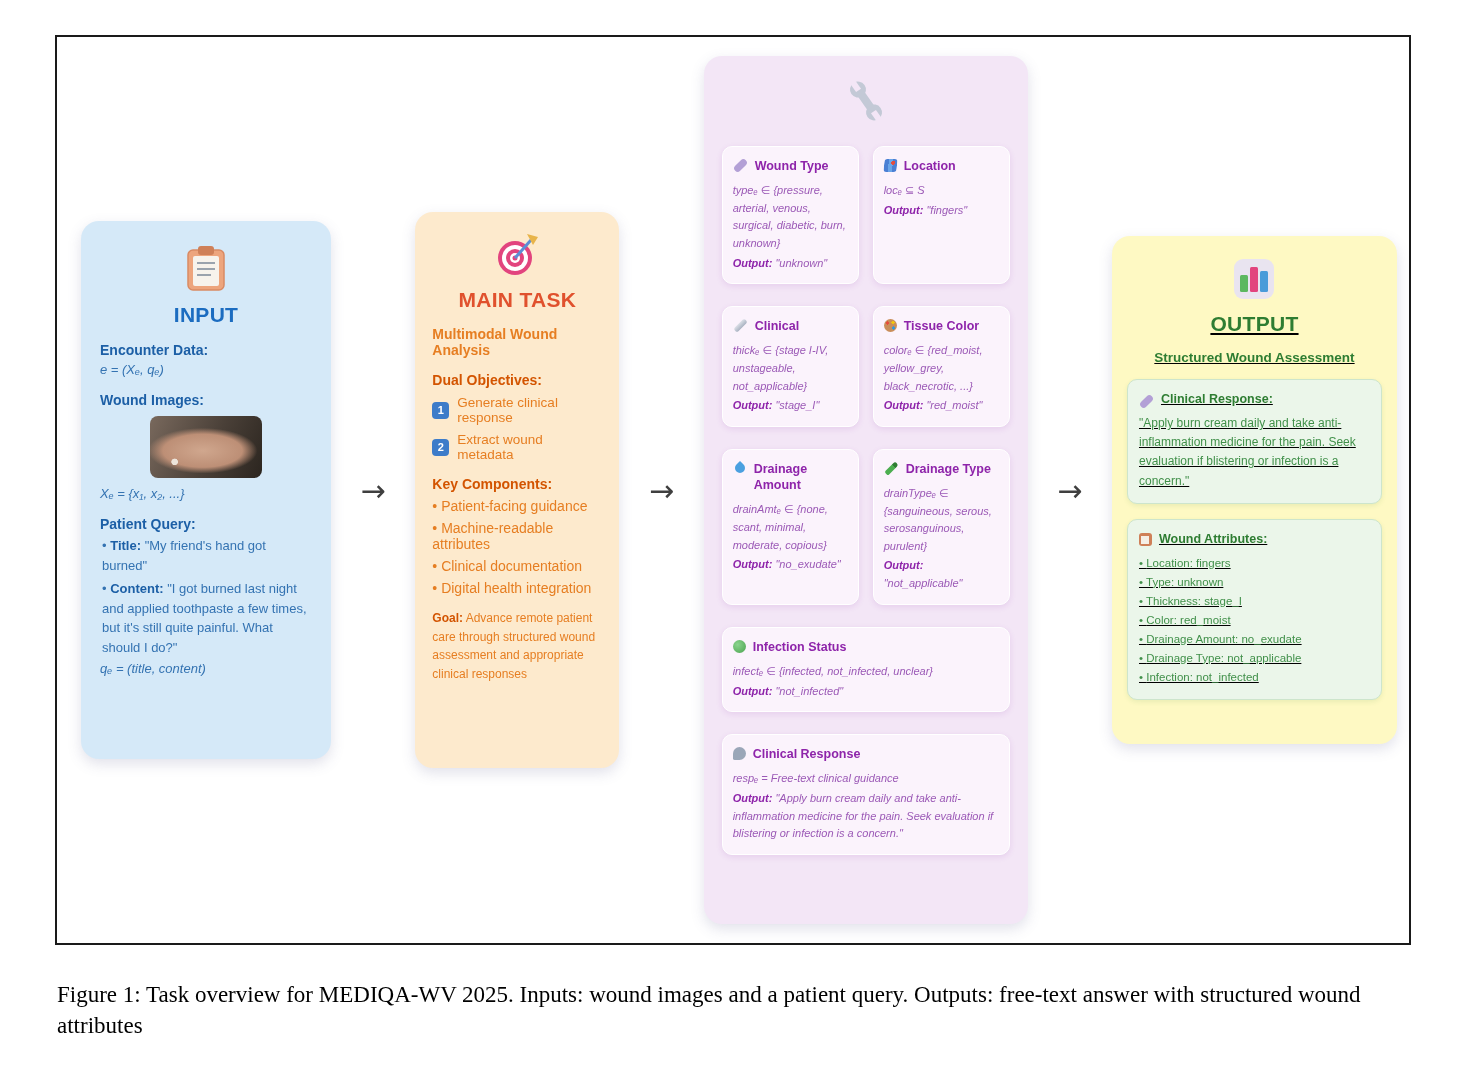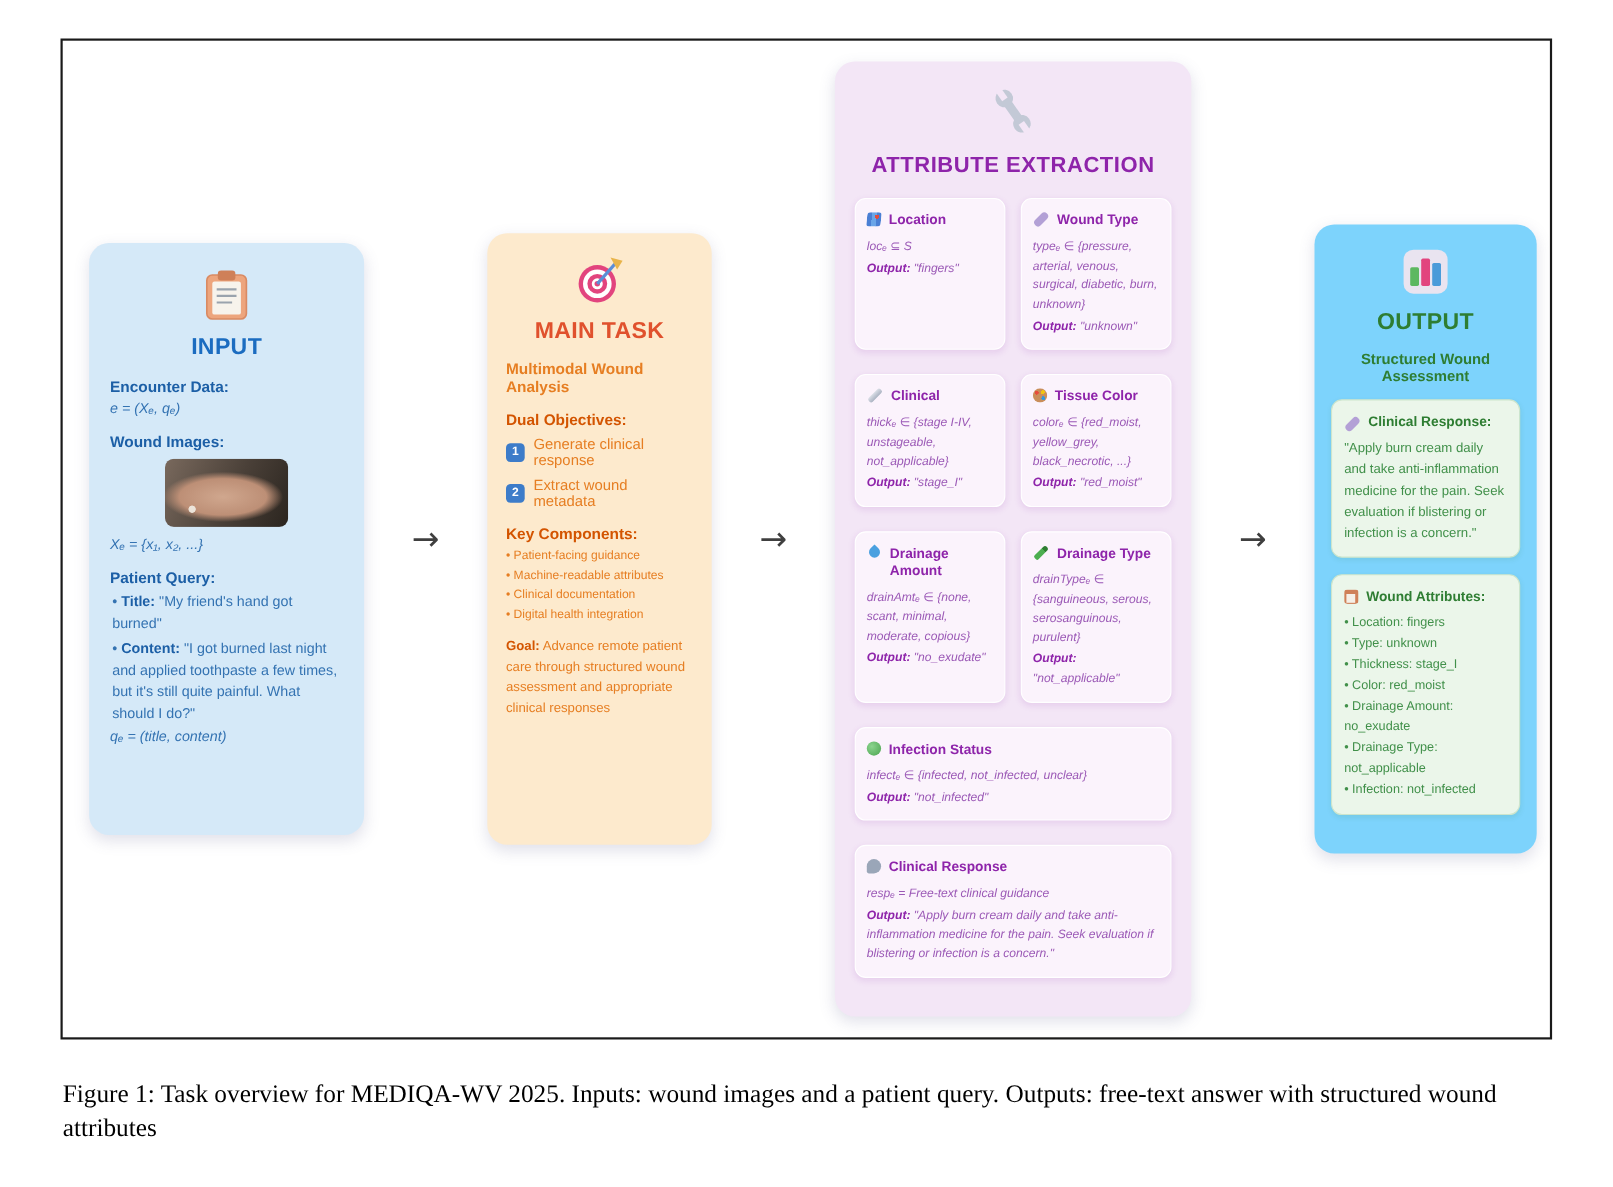--- a/index.html
+++ b/index.html
@@ -65,21 +65,21 @@
     font-family: "DejaVu Sans Mono", "Liberation Mono", "DejaVu Sans", monospace;
     font-size: 11.5px; color: #d9538c; line-height: 1.75; margin-bottom: 6px;
   }
   .sec-lbl { color: #d35400; font-weight: bold; font-size: 14px; margin: 14px 0 6px; }
   .obj-item { color: #e67e22; font-size: 13.5px; margin: 7px 0; display: flex; align-items: center; gap: 8px; }
   .num-badge {
     display: inline-flex; width: 17px; height: 17px; flex: 0 0 auto;
     background: #3d7cc9; color: #ffffff; border-radius: 4px;
     font-size: 11px; font-weight: bold; align-items: center; justify-content: center;
   }
-  .kc-item { color: #e67e22; font-size: 11px; margin: 6px 0; }
+  .kc-item { color: #e67e22; font-size: 14px; margin: 6px 0; }
   .kc-item::before { content: "• "; }
   .goal { font-size: 12px; color: #e67e22; line-height: 1.55; margin-top: 13px; }
   .goal-lbl { color: #d35400; font-weight: bold; }
 
   
   .panel-attr { width: 324px; height: 868px; background: #f3e6f6; padding: 22px 18px; }
   .attr-title { color: #8e24aa; font-size: 20px; letter-spacing: 0.5px; margin-top: 10px; }
   .attr-grid { display: grid; grid-template-columns: 1fr 1fr; gap: 22px 14px; margin-top: 18px; }
   .card {
     background: #fbf3fc; border: 1px solid #ffffff; border-radius: 10px;
@@ -89,21 +89,21 @@
   .card-full { grid-column: 1 / -1; }
   .card-head {
     color: #8e24aa; font-weight: bold; font-size: 12.5px;
     margin-bottom: 8px; display: flex; align-items: flex-start; line-height: 1.3;
   }
   .card-formula { color: #9b59b6; font-style: italic; font-size: 11px; line-height: 1.6; margin: 0 0 2px; }
   .card-output { color: #9b59b6; font-style: italic; font-size: 11px; line-height: 1.6; margin: 0; }
   .out-lbl { color: #8e24aa; font-weight: bold; }
 
   
-  .panel-output { width: 202px; min-height: 508px; background: #7dd3fc; padding: 20px 15px; }
+  .panel-output { width: 285px; min-height: 508px; background: #fef9c3; padding: 20px 15px; text-decoration: underline; }
   .output-title { color: #2e7d32; }
   .output-sub { color: #2e7d32; font-weight: bold; font-size: 13.5px; text-align: center; margin: 6px 0 14px; }
   .ocard {
     background: #ebf6ea; border: 1px solid #cde5cc; border-radius: 10px;
     padding: 12px 11px; margin-bottom: 15px;
     box-shadow: 0 2px 5px rgba(46, 125, 50, 0.10);
   }
   .ocard-head { color: #2e7d32; font-weight: bold; font-size: 12.5px; margin-bottom: 8px; display: flex; align-items: center; }
   .ocard-text { color: #41904a; font-size: 12px; line-height: 1.6; margin: 0; }
   .oattr-item { color: #41904a; font-size: 11.5px; line-height: 1.65; }
@@ -222,40 +222,39 @@
       <svg width="48" height="46" viewBox="0 0 48 46">
         <g transform="rotate(-35 24 23)">
           <rect x="20" y="7" width="8" height="32" rx="3" fill="#c3c9d6"></rect>
           <circle cx="24" cy="9" r="8" fill="#c3c9d6"></circle>
           <rect x="21" y="0" width="6" height="10" fill="#f3e6f6"></rect>
           <circle cx="24" cy="37" r="8" fill="#c3c9d6"></circle>
           <rect x="21" y="36" width="6" height="10" fill="#f3e6f6"></rect>
         </g>
       </svg>
     </div>
-    <h2 class="panel-title attr-title">ATTRIBUTE EXTRACTION</h2>
 
     <div class="attr-grid">
+
+      <div class="card">
+        <div class="card-head">
+            <span class="ci ci-bandage"></span>
+            <span>Wound Type</span>
+          </div>
+        <p class="card-formula">typeₑ ∈ {pressure, arterial, venous, surgical, diabetic, burn, unknown}</p>
+        <p class="card-output"><span class="out-lbl">Output:</span> <span>"unknown"</span></p>
+      </div>
 
       <div class="card">
         <div class="card-head">
             <span class="ci ci-location"></span>
             <span>Location</span>
           </div>
         <p class="card-formula">locₑ ⊆ S</p>
         <p class="card-output"><span class="out-lbl">Output:</span> <span>"fingers"</span></p>
-      </div>
-
-      <div class="card">
-        <div class="card-head">
-            <span class="ci ci-bandage"></span>
-            <span>Wound Type</span>
-          </div>
-        <p class="card-formula">typeₑ ∈ {pressure, arterial, venous, surgical, diabetic, burn, unknown}</p>
-        <p class="card-output"><span class="out-lbl">Output:</span> <span>"unknown"</span></p>
       </div>
 
       <div class="card">
         <div class="card-head">
             <span class="ci ci-ruler"></span>
             <span>Clinical</span>
           </div>
         <p class="card-formula">thickₑ ∈ {stage I-IV, unstageable, not_applicable}</p>
         <p class="card-output"><span class="out-lbl">Output:</span> <span>"stage_I"</span></p>
       </div>

